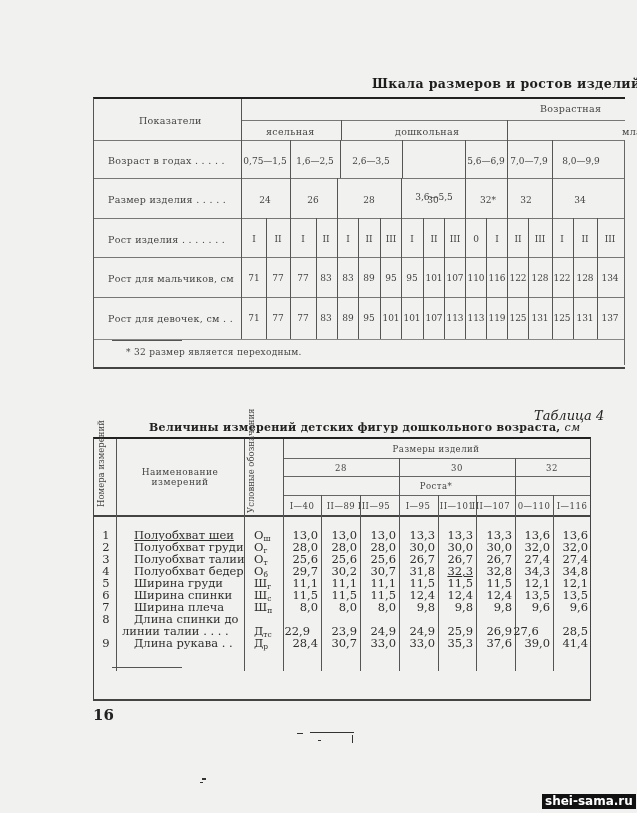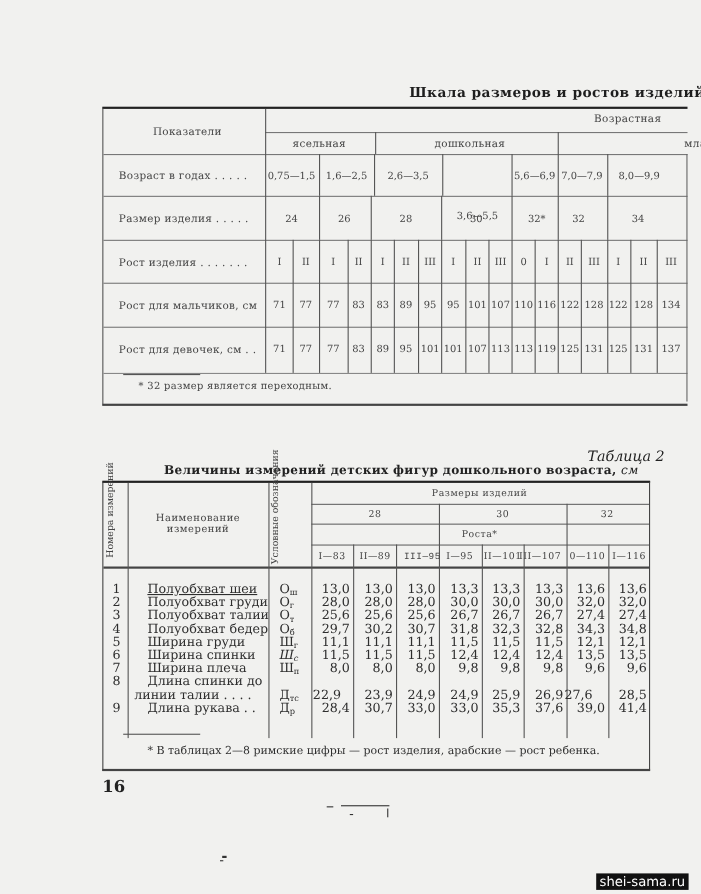--- a/index.html
+++ b/index.html
@@ -27,21 +27,21 @@
   .t2 .vl { position:absolute; width:1px; background:#555; }
   .t2 .hdr { position:absolute; font-size:8.5px; color:#444; white-space:nowrap; transform:translateX(-50%); letter-spacing:0.5px; }
   .t2 .vert { position:absolute; font-size:8.5px; color:#444; transform:rotate(-90deg); transform-origin:left top; white-space:nowrap; line-height:10px; text-align:center; }
   .t2 .row { position:absolute; font-size:11.5px; color:#2e2e2e; white-space:nowrap; line-height:12px; }
   .t2 .rn { transform:translateX(-50%); }
   .t2 .val { text-align:right; width:48px; }
   .t2 .foot { font-size:10px; }
   sub { font-size:7.5px; vertical-align:-2px; }
 
   .pagenum { left:93px; top:706px; font-size:15px; font-weight:bold; color:#222; }
-  .watermark { left:542px; top:794px; font-family:"DejaVu Sans", sans-serif; font-weight:normal; font-size:12px; color:#fff; background:#111; padding:0 3px; line-height:15px; }
+  .watermark { left:542px; top:794px; font-family:"DejaVu Sans", sans-serif; font-weight:bold; font-size:12px; color:#fff; background:#111; padding:0 3px; line-height:15px; }
   .speck { position:absolute; background:#333; }
 </style>
 </head>
 <body>
 
 <div class="abs title1">Шкала размеров и ростов изделий</div>
 
 <div class="abs t1">
 
   <div class="hl" style="left:147px;top:21px;width:384px;"></div>
@@ -166,21 +166,21 @@
   <div class="num" style="left:424px;top:214px;">125</div>
   <div class="num" style="left:446px;top:214px;">131</div>
   <div class="num" style="left:468px;top:214px;">125</div>
   <div class="num" style="left:491px;top:214px;">131</div>
   <div class="num" style="left:516px;top:214px;">137</div>
 
   <div class="hl" style="left:18px;top:241px;width:70px;background:#555;"></div>
   <div class="txt foot" style="left:32px;top:248px;">* 32 размер является переходным.</div>
 </div>
 
-<div class="abs tab2label">Таблица 2</div>
+<div class="abs tab2label">Таблица 4</div>
 <div class="abs title2"><span>Величины измерений детских фигур дошкольного возраста,</span> <i>см</i></div>
 
 <div class="abs t2">
 
   <div class="hl" style="left:189px;top:19px;width:307px;"></div>
   <div class="hl" style="left:189px;top:37px;width:307px;"></div>
   <div class="hl" style="left:189px;top:56px;width:307px;"></div>
   <div class="hl" style="left:0;top:76px;width:496px;background:#444;height:2px;"></div>
 
   <div class="vl" style="left:22px;top:0;height:232px;"></div>
@@ -195,23 +195,23 @@
   <div class="vl" style="left:459px;top:56px;height:176px;"></div>
 
   <div class="vert" style="left:2px;top:68px;width:60px;">Номера измерений</div>
   <div class="hdr" style="left:86px;top:28px;width:80px;text-align:center;white-space:normal;line-height:10px;font-size:9px;">Наименование измерений</div>
   <div class="vert" style="left:152px;top:74px;width:70px;">Условные обозначения</div>
   <div class="hdr" style="left:342px;top:5px;">Размеры изделий</div>
   <div class="hdr" style="left:247px;top:24px;">28</div>
   <div class="hdr" style="left:363px;top:24px;">30</div>
   <div class="hdr" style="left:458px;top:24px;">32</div>
   <div class="hdr" style="left:342px;top:42px;">Роста*</div>
-  <div class="hdr" style="left:208px;top:62px;">I—83</div>
+  <div class="hdr" style="left:208px;top:62px;">I—40</div>
   <div class="hdr" style="left:247px;top:62px;">II—89</div>
-  <div class="hdr" style="left:290px;top:62px;font-family:Liberation Mono, monospace;">III—95</div>
+  <div class="hdr" style="left:280px;top:62px;">III—95</div>
   <div class="hdr" style="left:324px;top:62px;">I—95</div>
   <div class="hdr" style="left:363px;top:62px;">II—101</div>
   <div class="hdr" style="left:397px;top:62px;">III—107</div>
   <div class="hdr" style="left:440px;top:62px;">0—110</div>
   <div class="hdr" style="left:478px;top:62px;">I—116</div>
 
   <div>
 
     <div class="row rn" style="left:12px;top:90px;">1</div>
     <div class="row" style="left:40px;top:90px;text-decoration:underline;">Полуобхват шеи</div>
@@ -228,21 +228,21 @@
     <div class="row rn" style="left:12px;top:126px;">4</div>
     <div class="row" style="left:40px;top:126px;">Полуобхват бедер</div>
     <div class="row" style="left:160px;top:126px;"><span>О</span><sub>б</sub></div>
 
     <div class="row rn" style="left:12px;top:138px;">5</div>
     <div class="row" style="left:40px;top:138px;">Ширина груди</div>
     <div class="row" style="left:160px;top:138px;"><span>Ш</span><sub>г</sub></div>
 
     <div class="row rn" style="left:12px;top:150px;">6</div>
     <div class="row" style="left:40px;top:150px;">Ширина спинки</div>
-    <div class="row" style="left:160px;top:150px;font-style:italic;"><span>Ш</span><sub>с</sub></div>
+    <div class="row" style="left:160px;top:150px;"><span>Ш</span><sub>с</sub></div>
 
     <div class="row rn" style="left:12px;top:162px;">7</div>
     <div class="row" style="left:40px;top:162px;">Ширина плеча</div>
     <div class="row" style="left:160px;top:162px;"><span>Ш</span><sub>п</sub></div>
 
     <div class="row rn" style="left:12px;top:174px;">8</div>
     <div class="row" style="left:40px;top:174px;">Длина спинки до</div>
     <div class="row" style="left:28px;top:186px;">линии талии . . . .</div>
     <div class="row" style="left:160px;top:186px;"><span>Д</span><sub>тс</sub></div>
 
@@ -273,21 +273,21 @@
       <div class="row val" style="left: 254px; top: 114px;">25,6</div>
       <div class="row val" style="left: 293px; top: 114px;">26,7</div>
       <div class="row val" style="left: 331px; top: 114px;">26,7</div>
       <div class="row val" style="left: 370px; top: 114px;">26,7</div>
       <div class="row val" style="left: 408px; top: 114px;">27,4</div>
       <div class="row val" style="left: 446px; top: 114px;">27,4</div>
       <div class="row val" style="left: 176px; top: 126px;">29,7</div>
       <div class="row val" style="left: 215px; top: 126px;">30,2</div>
       <div class="row val" style="left: 254px; top: 126px;">30,7</div>
       <div class="row val" style="left: 293px; top: 126px;">31,8</div>
-      <div class="row val" style="left: 331px; top: 126px;">32,3</div>
+      <div class="row val" style="left: 331px; top: 126px; text-decoration: underline;">32,3</div>
       <div class="row val" style="left: 370px; top: 126px;">32,8</div>
       <div class="row val" style="left: 408px; top: 126px;">34,3</div>
       <div class="row val" style="left: 446px; top: 126px;">34,8</div>
       <div class="row val" style="left: 176px; top: 138px;">11,1</div>
       <div class="row val" style="left: 215px; top: 138px;">11,1</div>
       <div class="row val" style="left: 254px; top: 138px;">11,1</div>
       <div class="row val" style="left: 293px; top: 138px;">11,5</div>
       <div class="row val" style="left: 331px; top: 138px;">11,5</div>
       <div class="row val" style="left: 370px; top: 138px;">11,5</div>
       <div class="row val" style="left: 408px; top: 138px;">12,1</div>
@@ -320,21 +320,20 @@
       <div class="row val" style="left: 215px; top: 198px;">30,7</div>
       <div class="row val" style="left: 254px; top: 198px;">33,0</div>
       <div class="row val" style="left: 293px; top: 198px;">33,0</div>
       <div class="row val" style="left: 331px; top: 198px;">35,3</div>
       <div class="row val" style="left: 370px; top: 198px;">37,6</div>
       <div class="row val" style="left: 408px; top: 198px;">39,0</div>
       <div class="row val" style="left: 446px; top: 198px;">41,4</div>
     </div>
 
   <div class="hl" style="left:18px;top:228px;width:70px;background:#555;"></div>
-  <div class="row foot" style="left:40px;top:238px;">* В таблицах 2—8 римские цифры — рост изделия, арабские — рост ребенка.</div>
 </div>
 
 <div class="abs pagenum">16</div>
 
 <div class="speck" style="left:310px;top:732px;width:44px;height:1px;"></div>
 <div class="speck" style="left:297px;top:733px;width:6px;height:1px;"></div>
 <div class="speck" style="left:352px;top:735px;width:1px;height:8px;"></div>
 <div class="speck" style="left:318px;top:740px;width:3px;height:1px;"></div>
 <div class="speck" style="left:202px;top:778px;width:4px;height:2px;"></div>
 <div class="speck" style="left:200px;top:782px;width:3px;height:1px;"></div>

